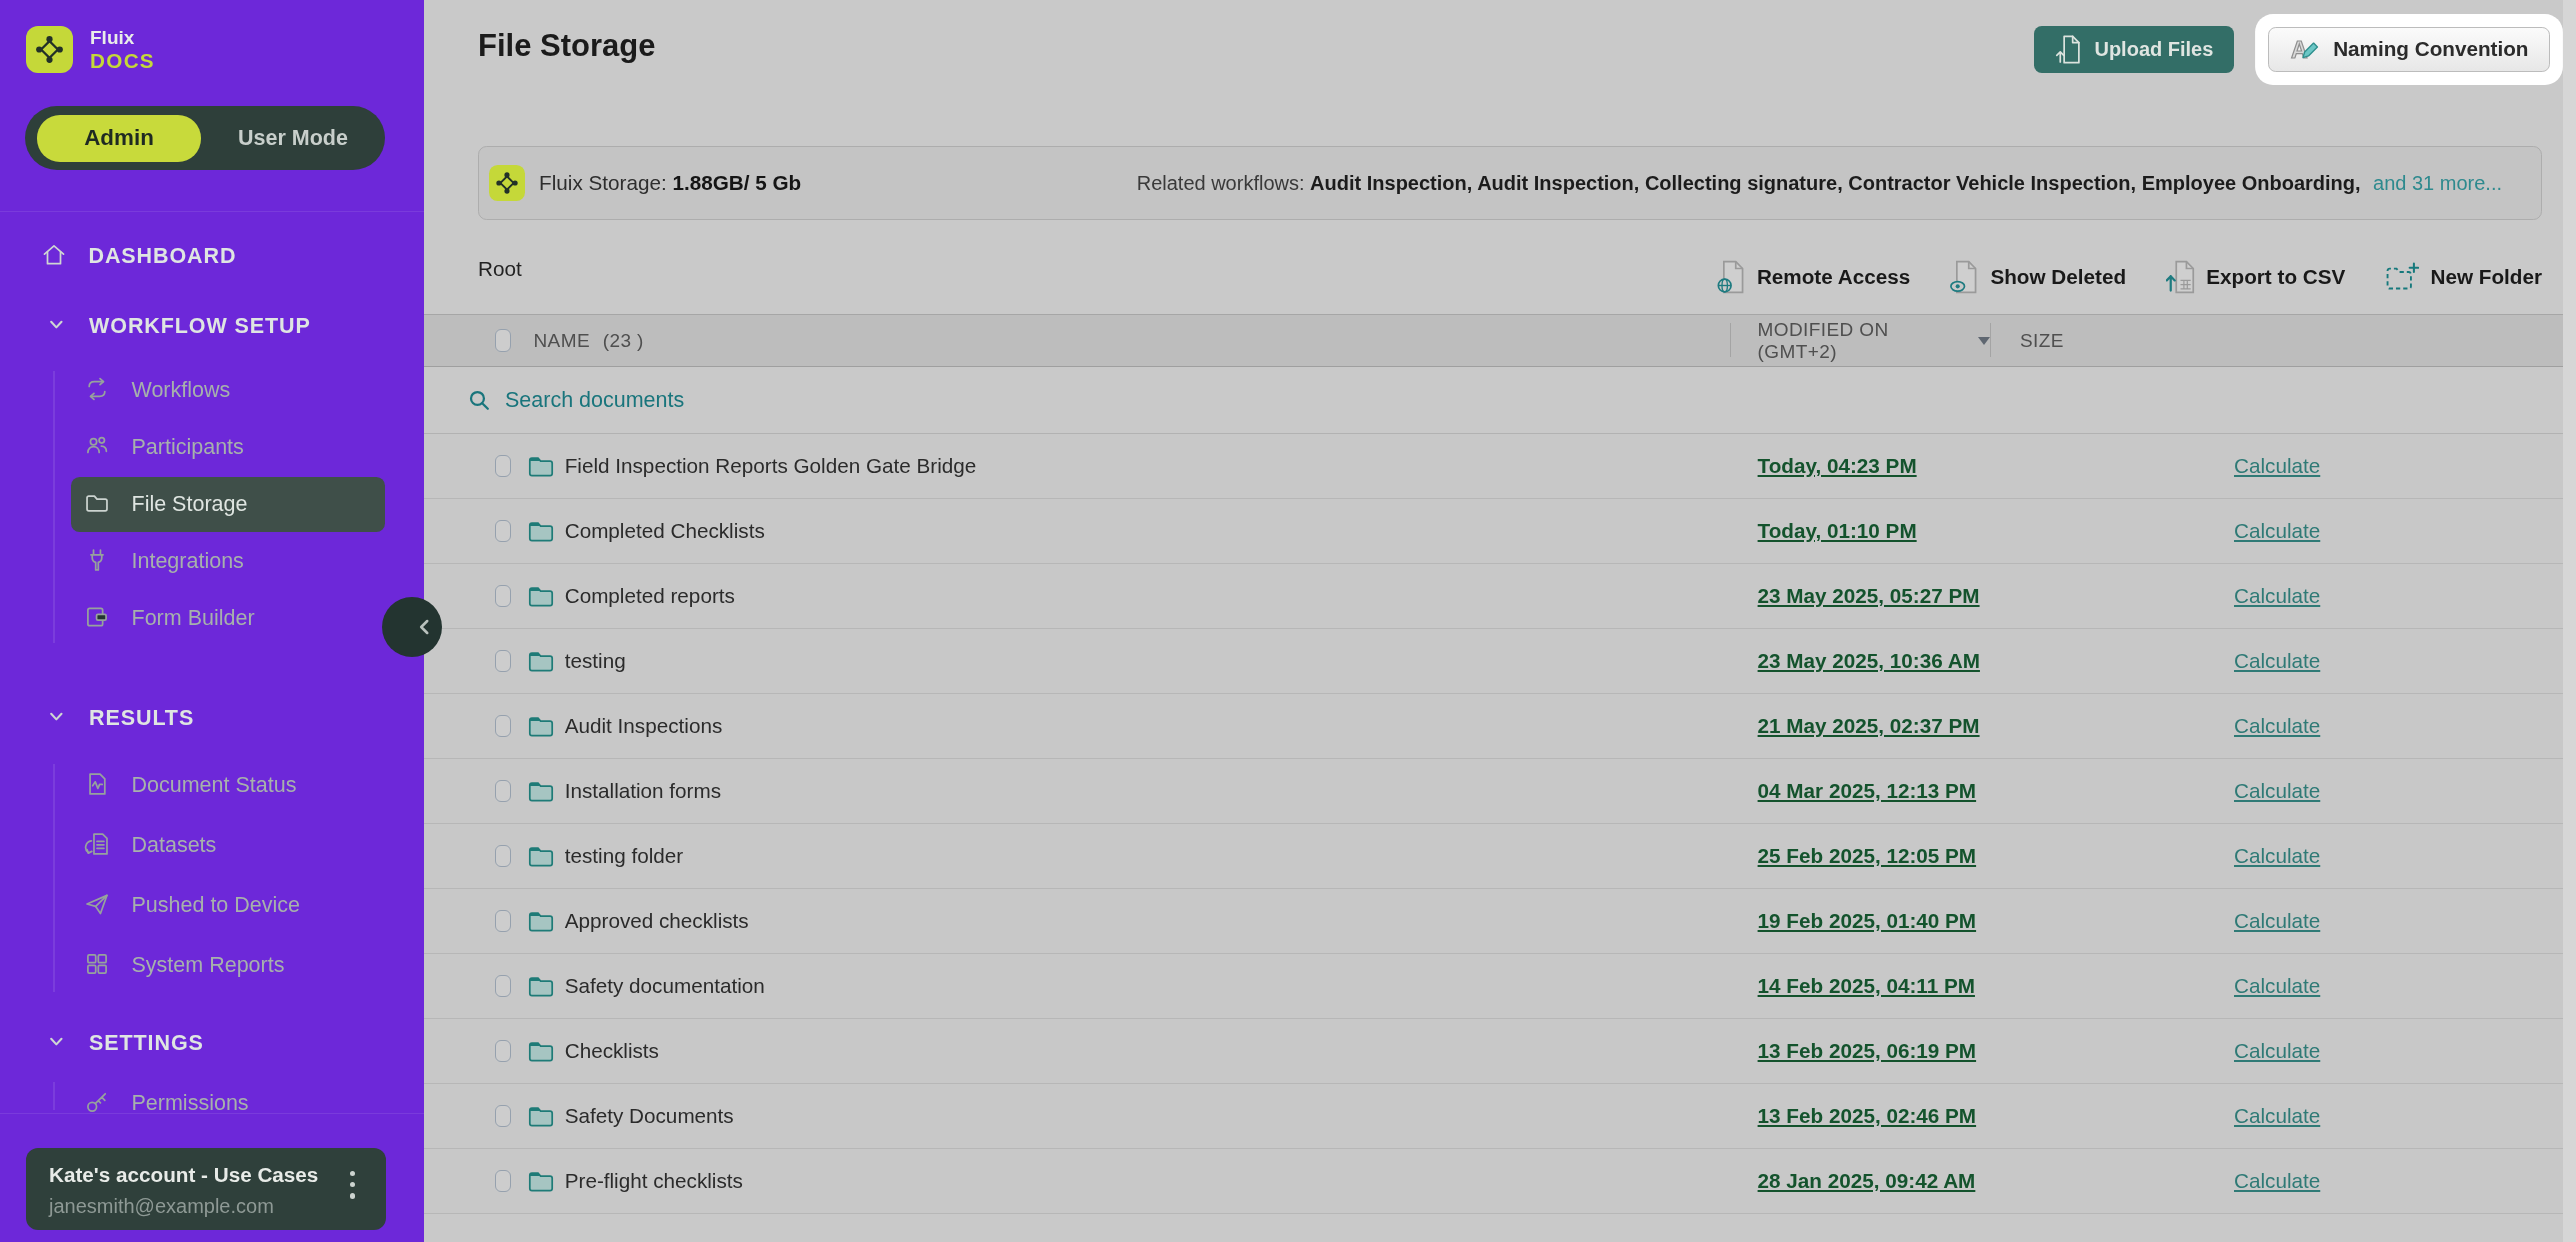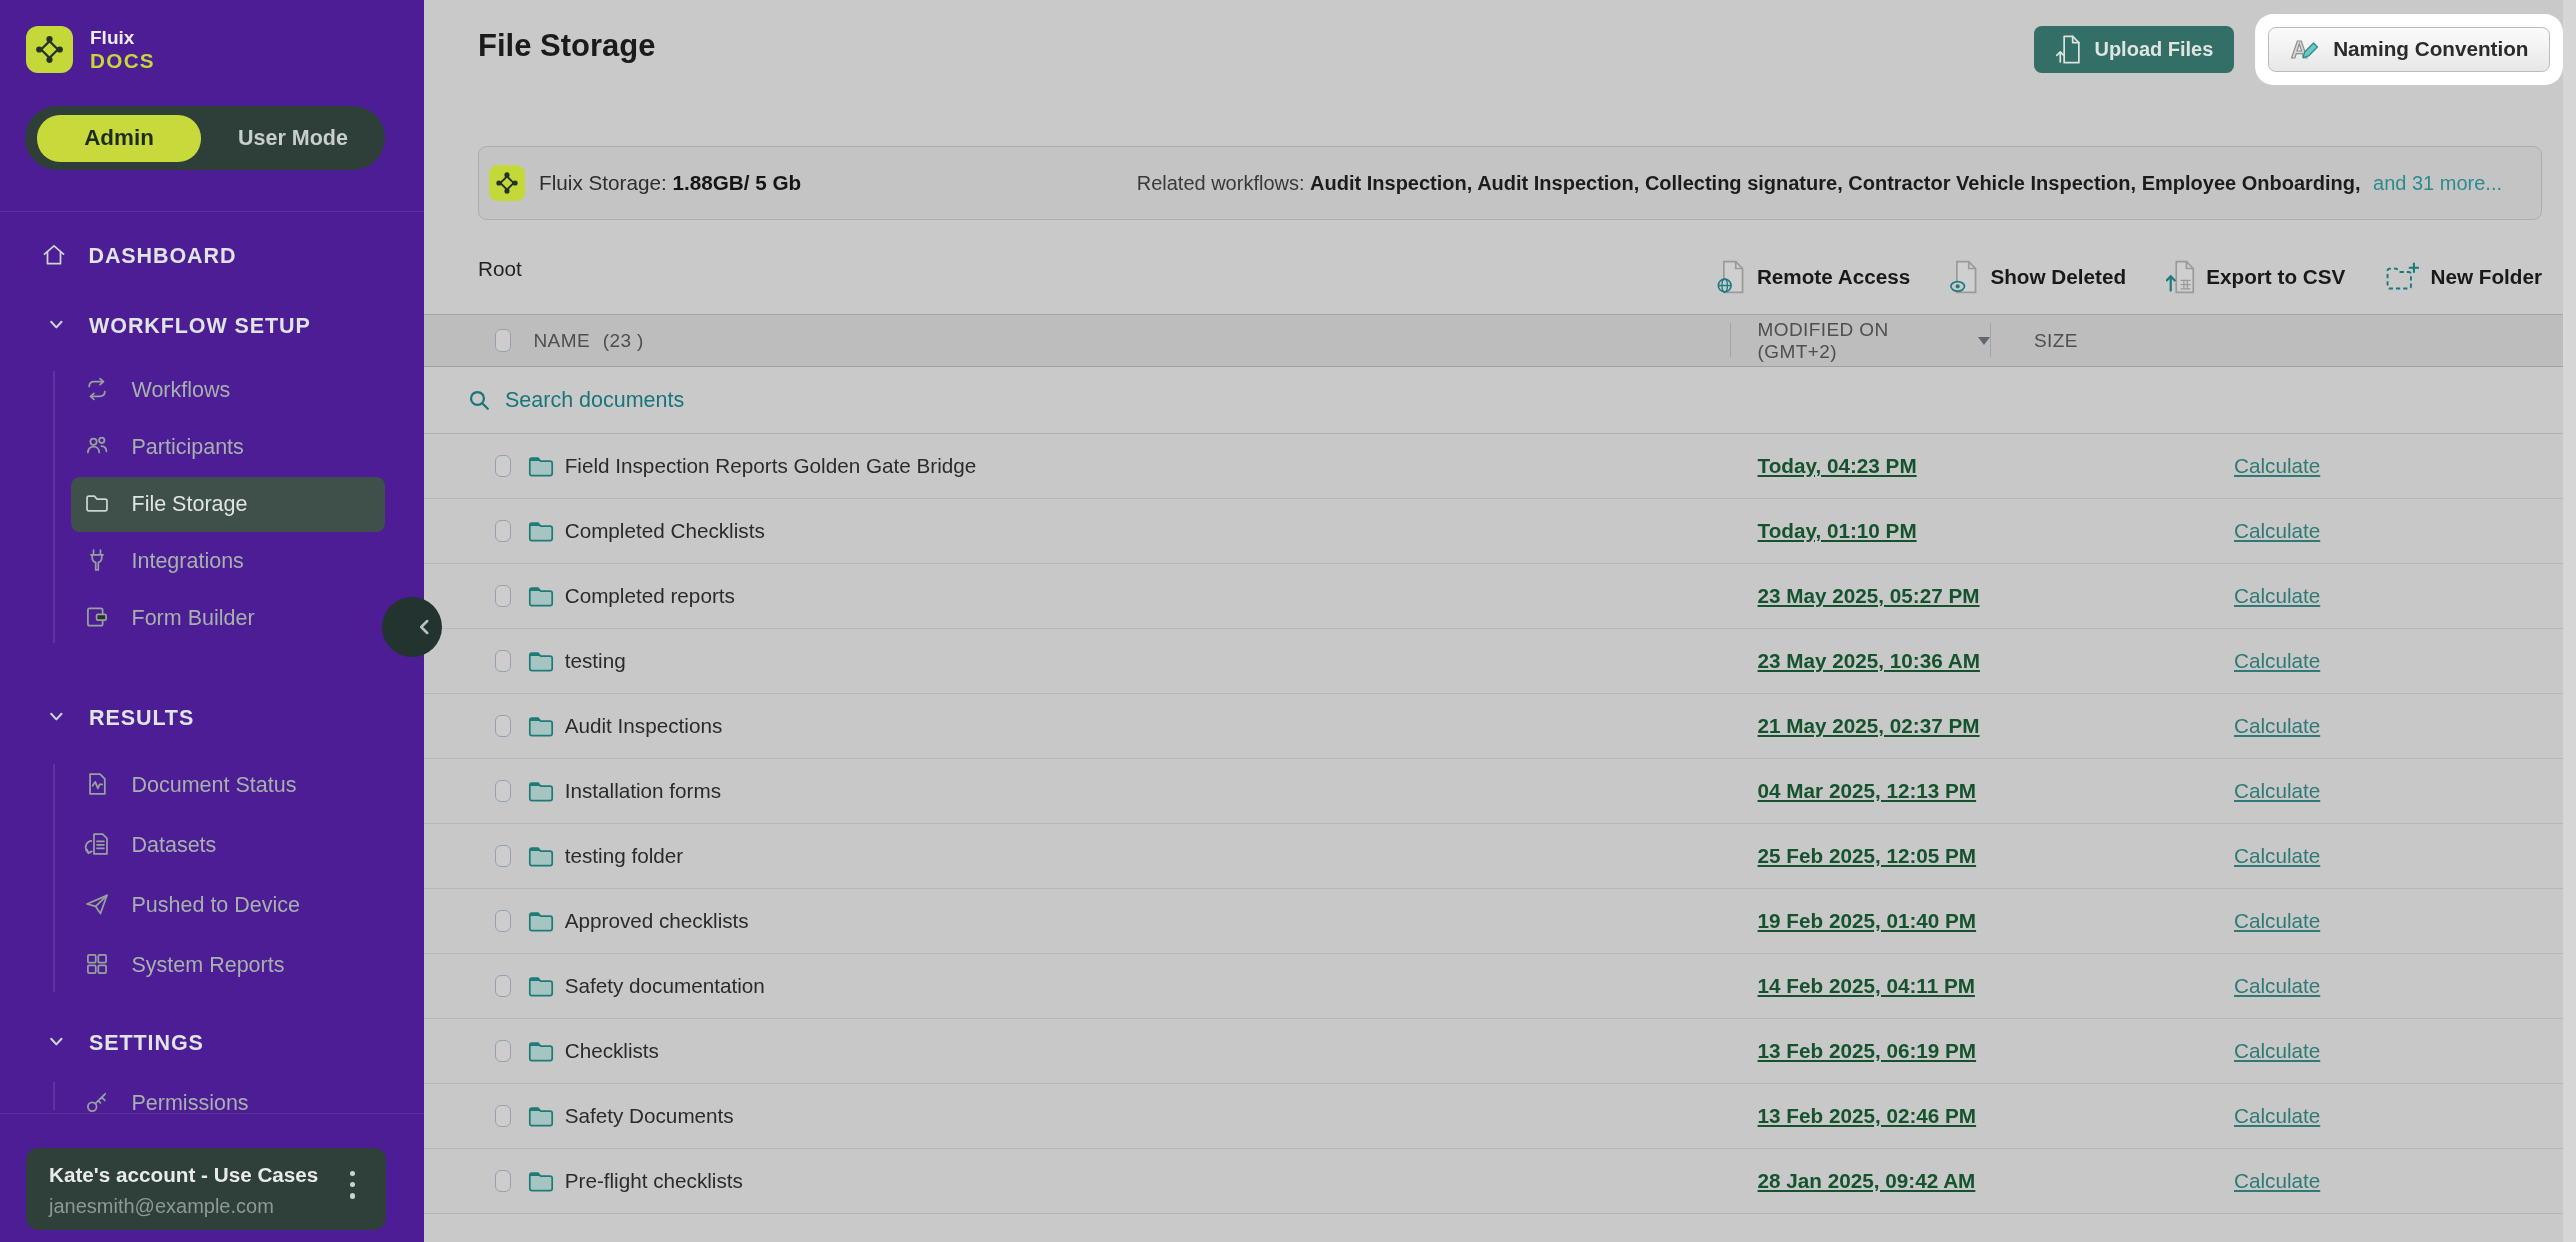--- a/index.html
+++ b/index.html
@@ -1,21 +1,21 @@
 <!DOCTYPE html>
 <html style="font-size:13.8px"><head>
 <meta charset="utf-8">
 <style>
   * { box-sizing: border-box; margin: 0; padding: 0; }
   html, body { width: 2576px; height: 1242px; }
   body { font-family: "Liberation Sans", "DejaVu Sans", sans-serif; }
   .app { position: relative; width: 2576px; height: 1242px; overflow: hidden; background: #c9c9c9; }
 
   
-  .sidebar { position: absolute; left: 0; top: 0; width: 424px; height: 1242px; background: #4c1d95; z-index: 4; }
+  .sidebar { position: absolute; left: 0; top: 0; width: 424px; height: 1242px; background: #6d28d9; z-index: 4; }
   .brand { position: absolute; left: 26px; top: 26px; display: flex; gap: 17px; align-items: center; }
   .brand-badge { width: 47px; height: 47px; border-radius: 12px; background: #c5d839; display: flex; align-items: center; justify-content: center; }
   .brand-name { font-size: 19px; font-weight: 600; color: #e9ece9; line-height: 1.15; }
   .brand-product { font-size: 20.7px; font-weight: 800; color: #c5d839; letter-spacing: 1.3px; line-height: 1.15; }
 
   .mode-toggle { position: absolute; left: 25px; top: 106px; width: 360px; height: 64px; border-radius: 34px; background: #2e3f3a; display: flex; align-items: center; }
   .mode-admin { margin-left: 12px; width: 164px; height: 47px; border-radius: 23px; background: #c8da3b; color: #1f2a22; font-size: 22.4px; font-weight: 700; display: flex; align-items: center; justify-content: center; }
   .mode-user { flex: 1; text-align: center; color: #c8cfcb; font-size: 21.5px; font-weight: 600; }
 
   .side-divider { position: absolute; left: 0; right: 0; height: 0.9px; background: rgba(255,255,255,0.09); }
@@ -67,21 +67,21 @@
   .breadcrumb { font-size: 20.7px; color: #222222; }
   .toolbar-actions { margin-left: auto; display: flex; align-items: center; gap: 40px; margin-top: 16px; }
   .tool-btn { display: flex; align-items: center; gap: 11.2px; font-size: 20.7px; font-weight: 600; color: #191919; cursor: pointer; white-space: nowrap; }
 
   .table { position: absolute; left: 0; right: 0; top: 314px; bottom: 0; overflow: hidden; }
   .grid-cols { display: grid; grid-template-columns: 1252px 260px 1fr; padding-left: 54px; padding-right: 34px; }
   .thead { height: 53px; background: #bdbdbd; border-top: 1.7px solid #a6a6a6; border-bottom: 1.7px solid #9f9f9f; }
   .th { display: flex; align-items: center; position: relative; color: #4f4f4f; font-size: 19px; font-weight: 500; letter-spacing: 0.4px; }
   .th-name { padding-left: 17px; gap: 23px; }
   .th-mod, .th-size { padding-left: 27.6px; }
-  .th-size { padding-left: 44px; }
+  .th-size { padding-left: 30px; }
   .th-mod::before, .th-size::before { content: ""; position: absolute; left: 0; top: 7.8px; height: 34px; width: 0.9px; background: #a4a4a4; }
   .th-count { margin-left: -10.3px; }
   .sort-caret { margin-left: 13.8px; width: 0; height: 0; border-left: 6.9px solid transparent; border-right: 6.9px solid transparent; border-top: 8.6px solid #5f6771; }
 
   .search-row { height: 67px; background: #c9c9c9; border-bottom: 0.9px solid #b2b2b2; display: flex; align-items: center; padding-left: 44px; gap: 14.6px; }
   .search-label { font-size: 21.5px; color: #19757c; cursor: text; }
 
   .trow { height: 65px; background: #c8c8c8; border-bottom: 0.9px solid #b7b7b7; cursor: pointer; }
   .cell-name { display: flex; align-items: center; padding-left: 17px; gap: 0; }
   .checkbox { width: 15.5px; height: 22.4px; border: 1.7px solid #96a1ae; border-radius: 6px; background: #cdcdcd; flex: 0 0 auto; }

